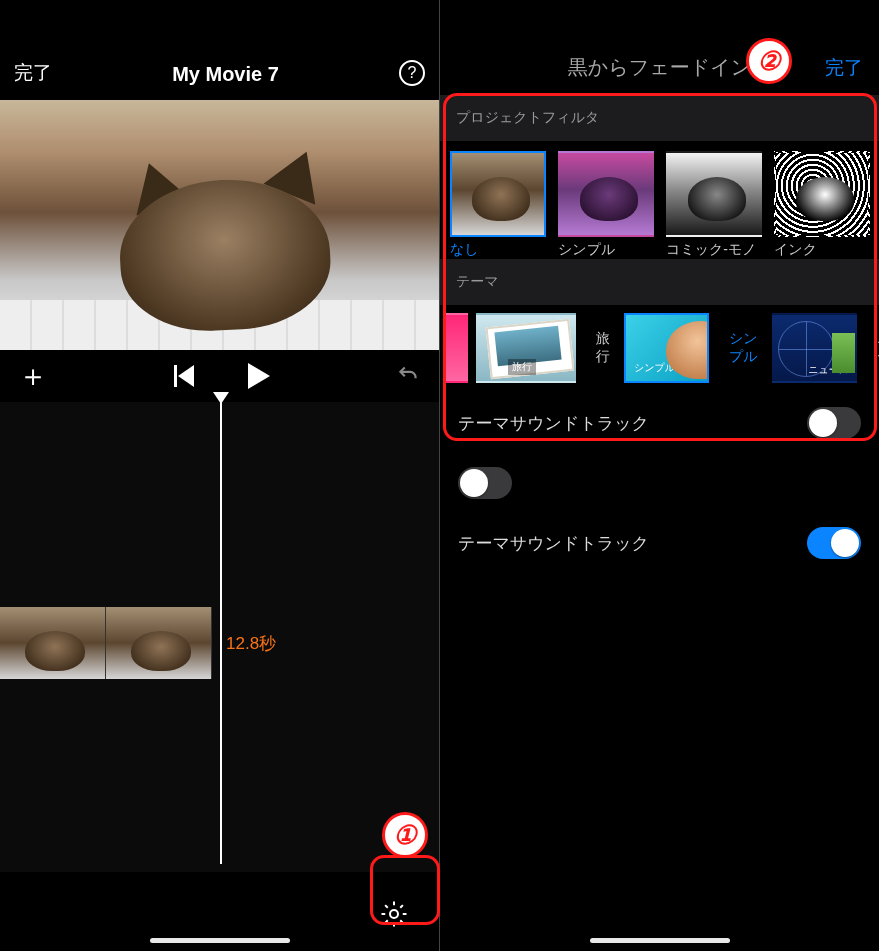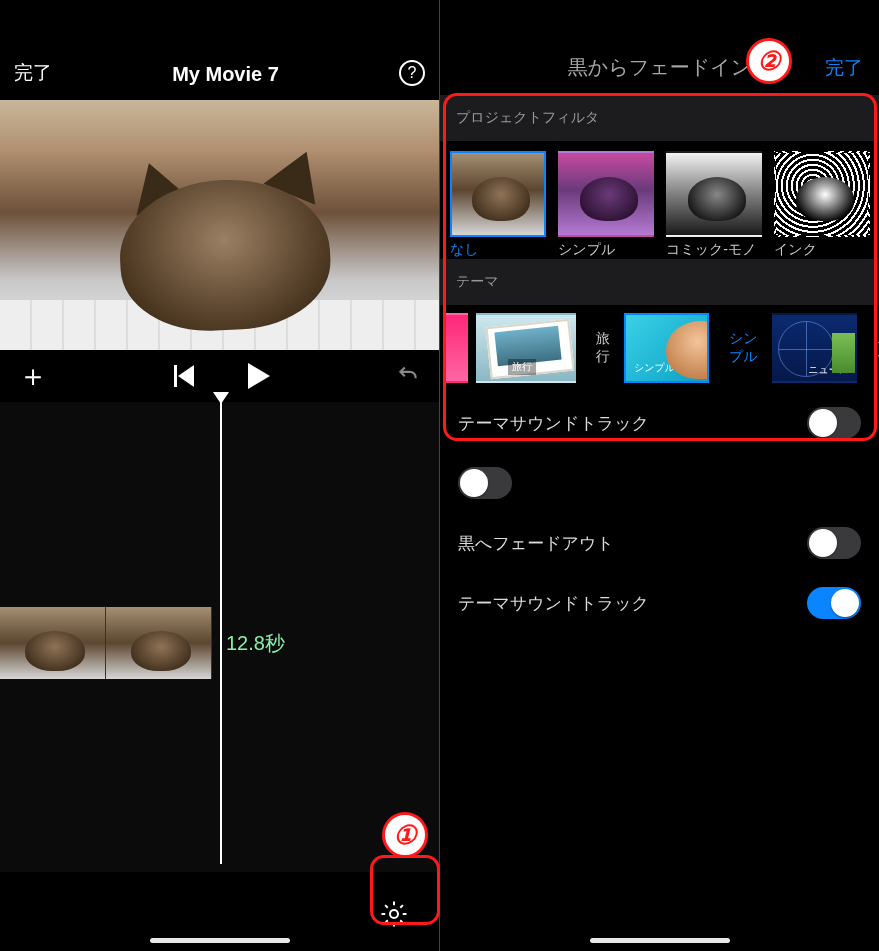--- a/index.html
+++ b/index.html
@@ -89,21 +89,21 @@
   .clip-thumb{
     width:106px;height:72px;border-right:1px solid #333;
     background: linear-gradient(180deg,#a38f73 0%, #5c4630 50%, #d6d6d6 100%);
     position:relative;overflow:hidden;
   }
   .clip-thumb .mini-cat{
     position:absolute;left:25px;top:24px;width:60px;height:40px;border-radius:50% 50% 45% 45%;
     background: radial-gradient(ellipse at 50% 40%, #8f7356 0%, #3d2c1a 80%);
   }
   .clip-duration{
-    font-size:20px;color:#86efac;margin-left:14px;
+    font-size:17px;color:#f97316;margin-left:14px;
   }
   .bottombar{
     position:absolute;left:0;right:0;bottom:0;height:70px;background:#000;
     display:flex;align-items:center;justify-content:flex-end;padding-right:30px;
   }
   .home-indicator{
     position:absolute;bottom:8px;left:50%;transform:translateX(-50%);
     width:140px;height:5px;border-radius:3px;background:#e8e8e8;
   }
   .gear-icon svg{width:30px;height:30px;}
@@ -344,26 +344,20 @@
         <div class="toggle">
             <div class="knob"></div>
           </div>
       </div>
       <div class="setting-row">
         <div class="toggle">
             <div class="knob"></div>
           </div>
       </div>
       <div class="setting-row">
-        <span>黒へフェードアウト</span>
-        <div class="toggle">
-            <div class="knob"></div>
-          </div>
-      </div>
-      <div class="setting-row">
         <span>テーマサウンドトラック</span>
         <div class="toggle on">
             <div class="knob"></div>
           </div>
       </div>
     </div>
 
     <div class="home-indicator"></div>
   </div>
 </div>

